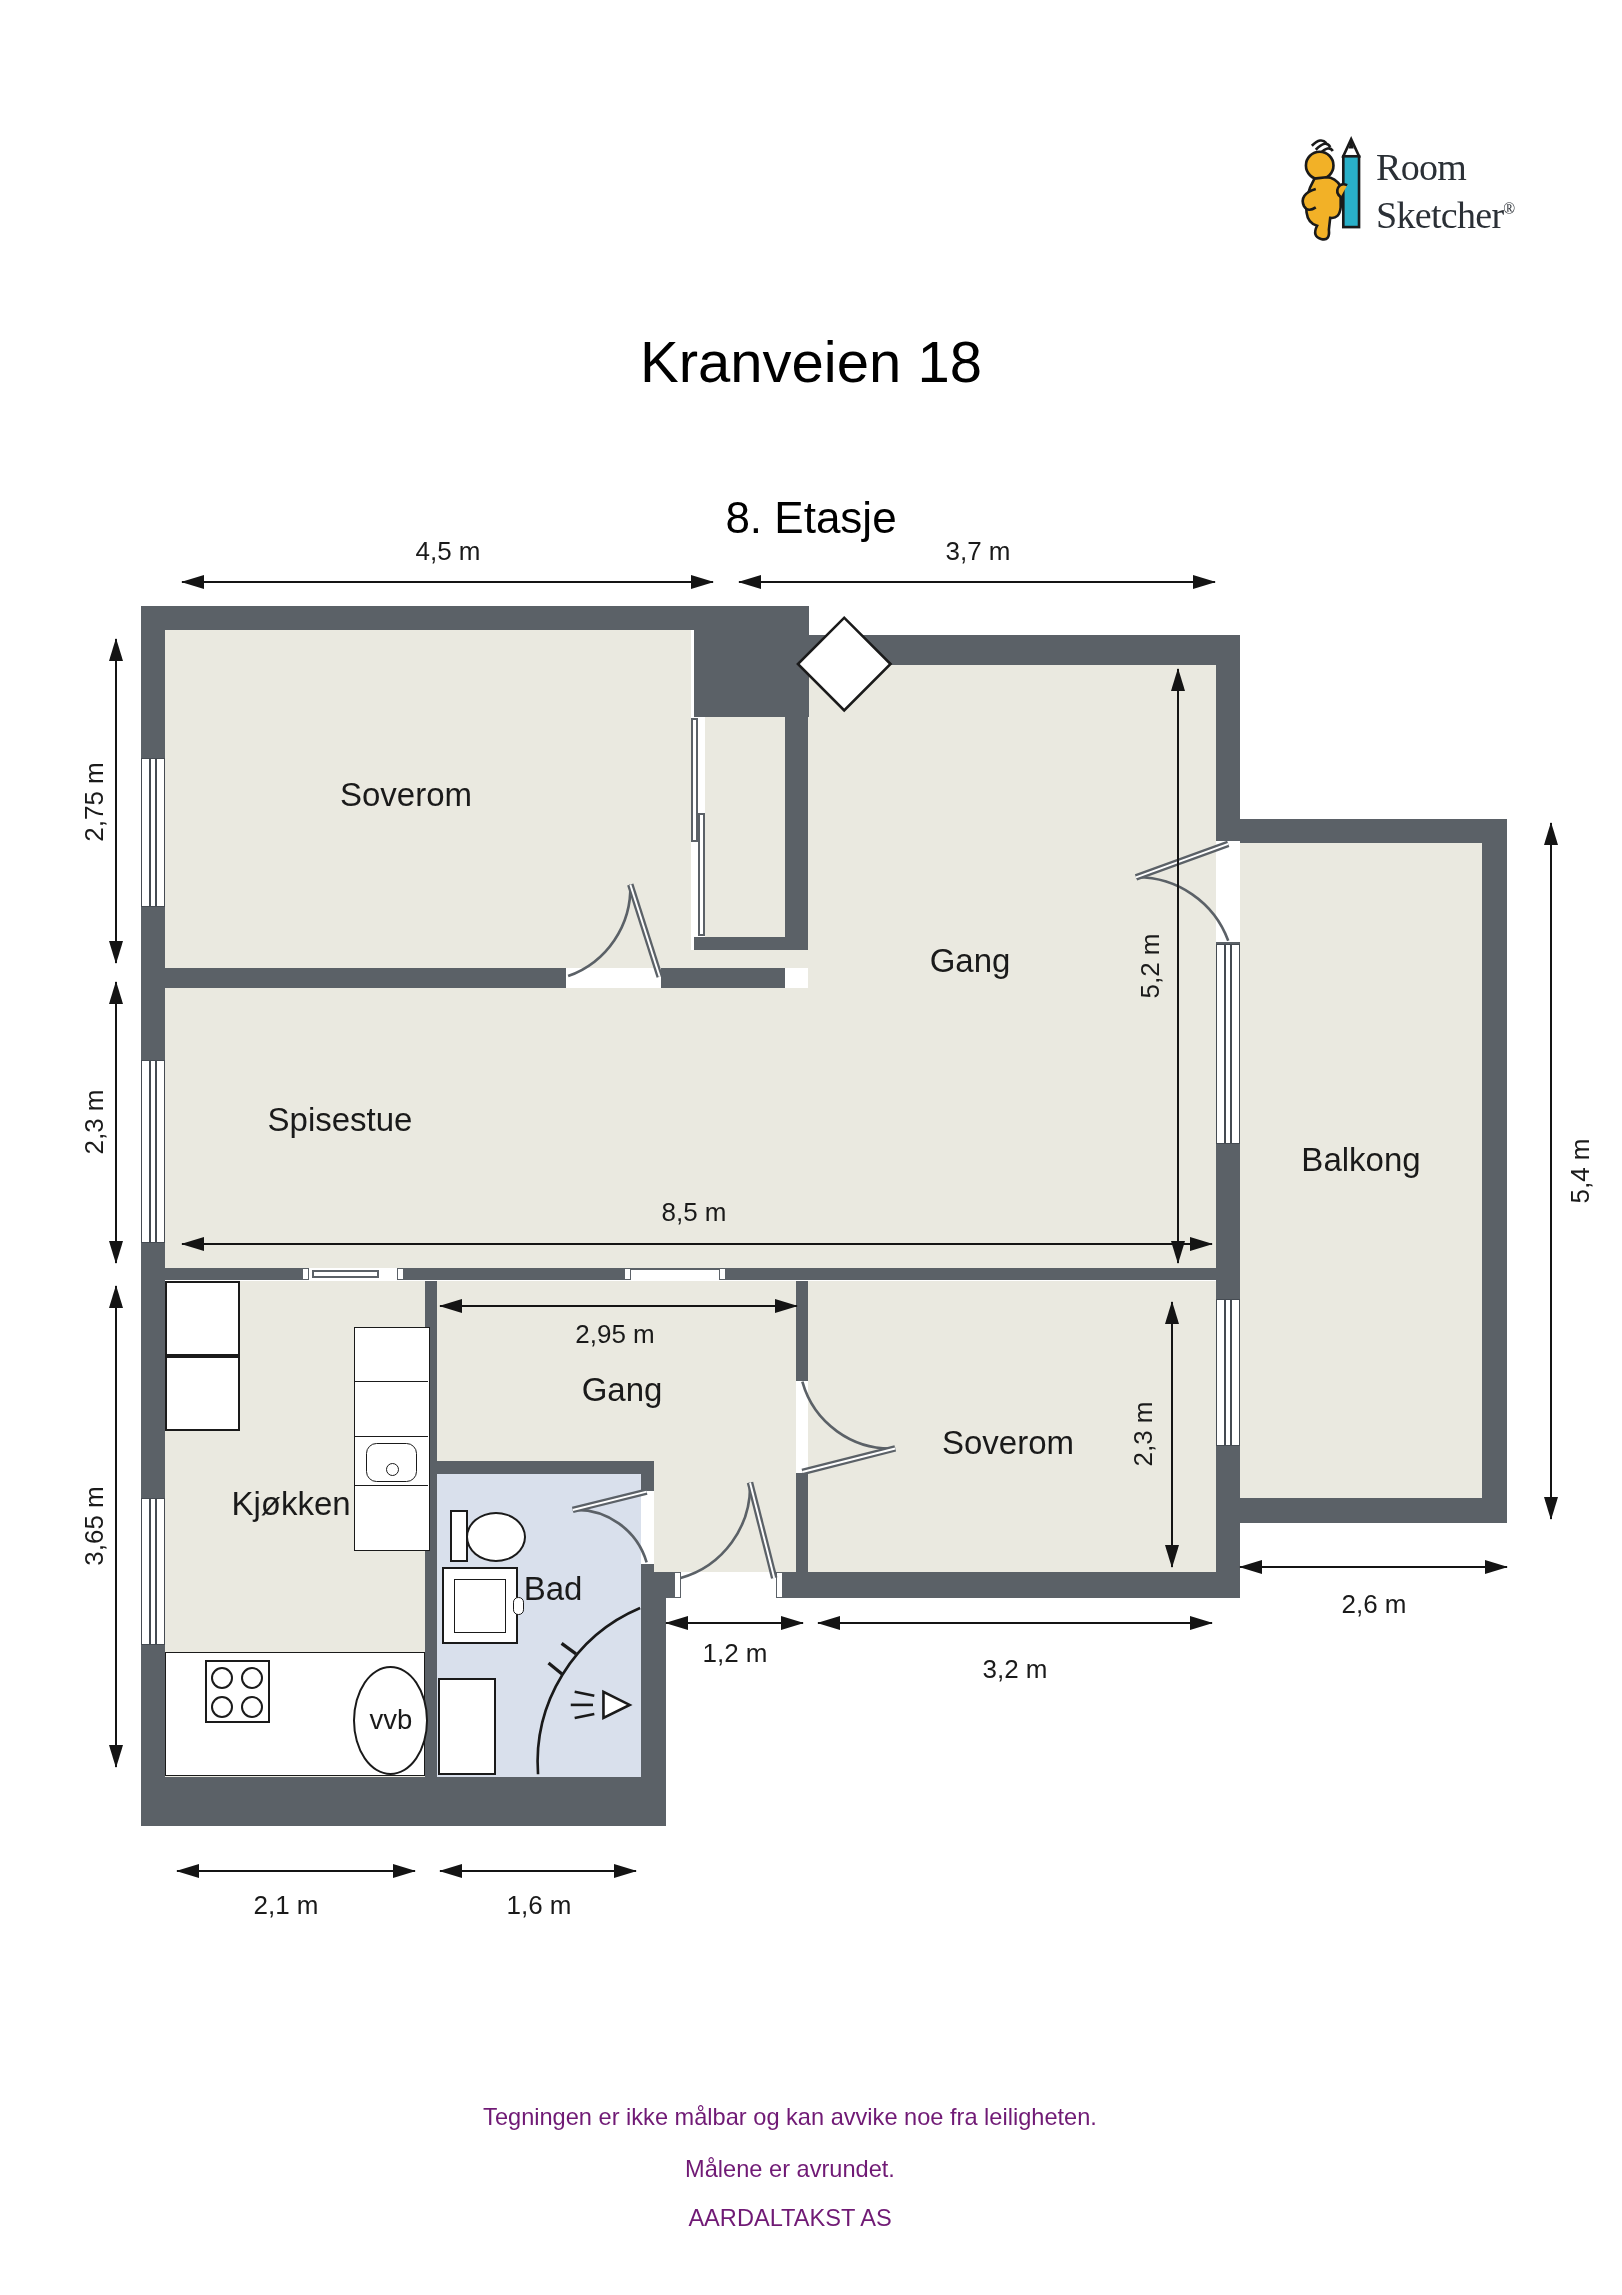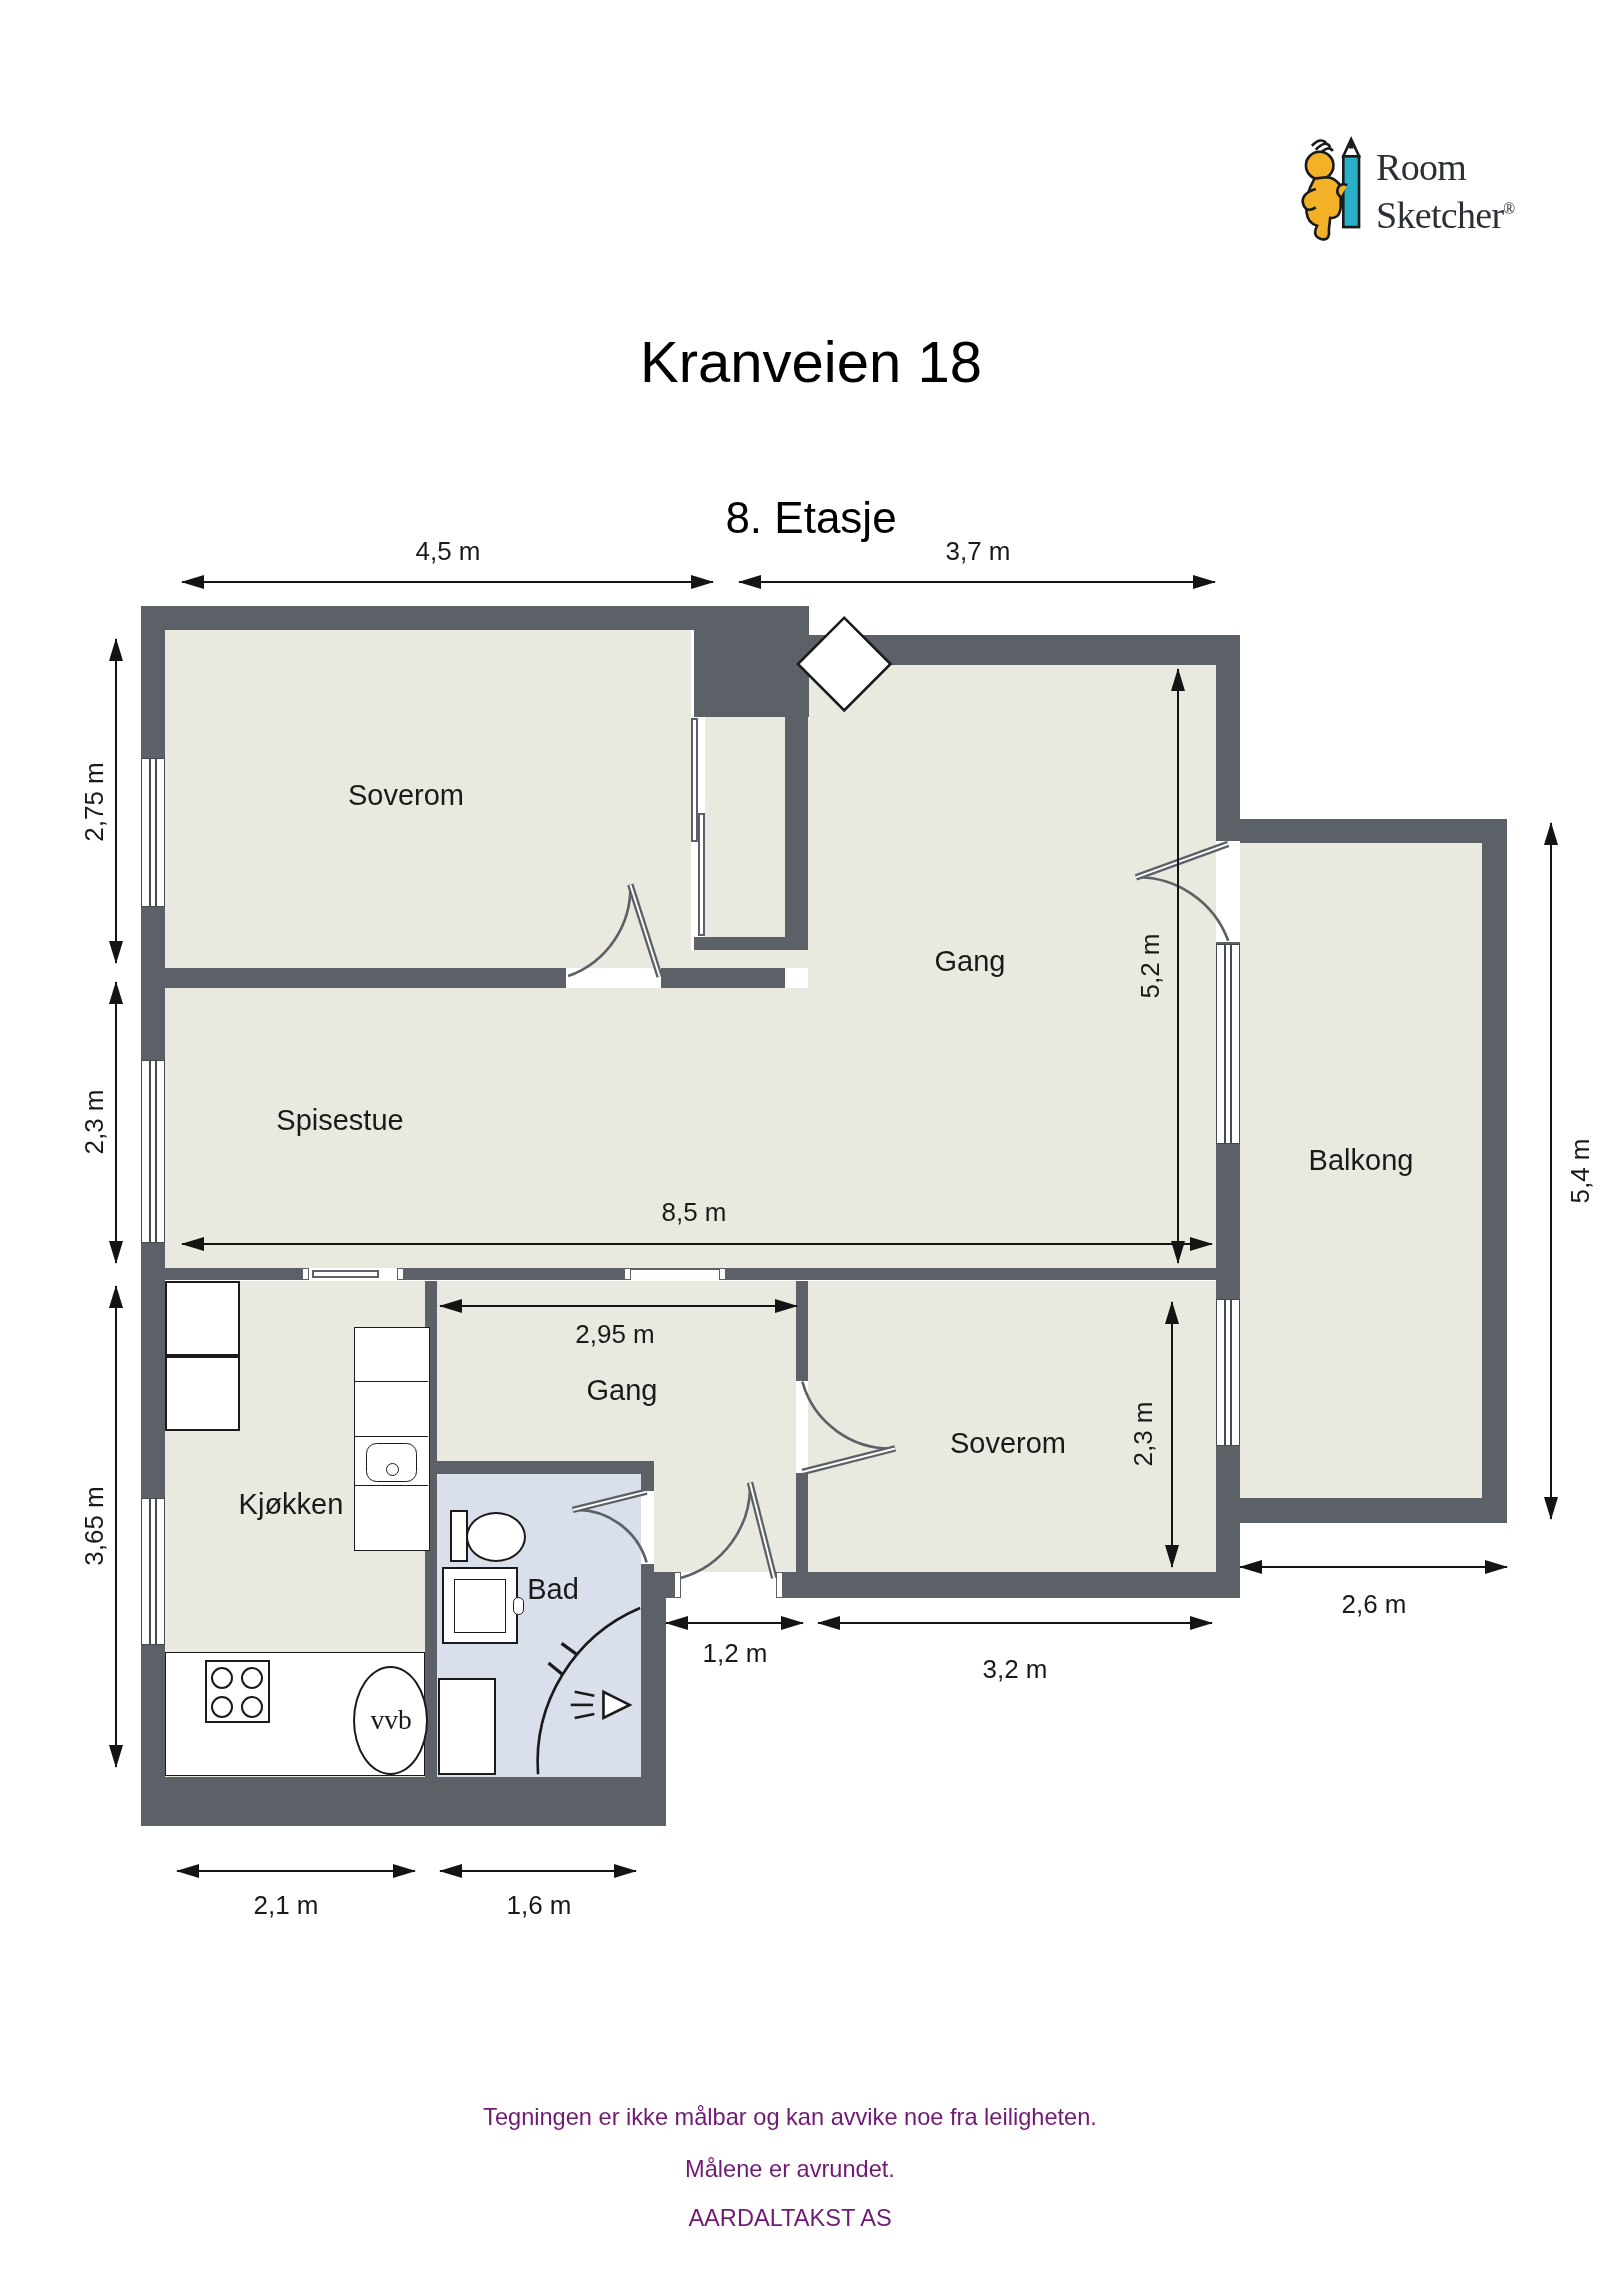--- a/index.html
+++ b/index.html
@@ -19,42 +19,42 @@
   
   .op{position:absolute;background:#ffffff;}
   .op-lintel{border-top:2px solid var(--wall,#5b6167);box-sizing:border-box;}
   .cap{position:absolute;background:#ffffff;border:1.3px solid var(--wall,#5b6167);box-sizing:border-box;}
   .slider{position:absolute;background:#ffffff;border:2px solid var(--wall,#5b6167);box-sizing:border-box;}
   
   .fx{position:absolute;background:#ffffff;border:2px solid #1a1a1a;box-sizing:border-box;}
   .fx2{border-width:1.3px;}
   .round{border-radius:50%;}
   
-  .room{position:absolute;transform:translate(-50%,-50%);font-size:29px;color:#1a1a1a;white-space:nowrap;}
+  .room{position:absolute;transform:translate(-50%,-50%);font-size:33px;color:#1a1a1a;white-space:nowrap;}
   .dimlabel{position:absolute;transform:translate(-50%,-50%);font-size:26px;color:#1a1a1a;white-space:nowrap;}
   .dimlabel.rot{transform:translate(-50%,-50%) rotate(-90deg);}
   
   .hdim{position:absolute;height:0;border-top:2px solid #141414;}
   .hdim::before{content:"";position:absolute;left:-0.7px;top:-8.5px;width:0;height:0;
     border-right:23.6px solid #141414;border-top:7.2px solid transparent;border-bottom:7.2px solid transparent;}
   .hdim::after{content:"";position:absolute;right:-0.7px;top:-8.5px;width:0;height:0;
     border-left:23.6px solid #141414;border-top:7.2px solid transparent;border-bottom:7.2px solid transparent;}
   .vdim{position:absolute;width:0;border-left:2px solid #141414;}
   .vdim::before{content:"";position:absolute;top:-0.7px;left:-8.5px;width:0;height:0;
     border-bottom:23.6px solid #141414;border-left:7.2px solid transparent;border-right:7.2px solid transparent;}
   .vdim::after{content:"";position:absolute;bottom:-0.7px;left:-8.5px;width:0;height:0;
     border-top:23.6px solid #141414;border-left:7.2px solid transparent;border-right:7.2px solid transparent;}
   .title{position:absolute;transform:translate(-50%,-50%);font-size:58px;color:#000000;}
   .subtitle{position:absolute;transform:translate(-50%,-50%);font-size:44px;color:#000;}
   .footer-line{position:absolute;transform:translate(-50%,-50%);font-size:23.6px;color:#701a75;white-space:nowrap;}
   .logo-text{position:absolute;font-family:"Liberation Serif", serif;font-size:38px;line-height:42px;
     color:#2b3036;letter-spacing:-0.7px;}
   .logo-text sup{font-size:15.7px;}
   svg.overlay{position:absolute;left:0;top:0;pointer-events:none;}
-  .vvb-text{position:absolute;transform:translate(-50%,-50%);font-size:27.5px;color:#1a1a1a;font-family:Liberation Serif, serif;}
+  .vvb-text{position:absolute;transform:translate(-50%,-50%);font-size:27.5px;color:#1a1a1a;}
 </style>
 </head>
 <body>
 
 <div class="abs" style="left:1292px;top:134px;width:275px;height:124px;">
   <svg class="abs" style="left:0;top:0;" width="79" height="118" viewBox="0 0 120 180">
     <path d="M30 18 Q44 4 52 14 M36 24 Q52 8 58 20 M42 30 Q56 16 62 26" fill="none" stroke="#1a1a1a" stroke-width="4"></path>
     <circle cx="42" cy="48" r="21" fill="#f2b127" stroke="#1a1a1a" stroke-width="4"></circle>
     <path d="M34 68 Q18 96 22 120 Q24 136 38 140 Q30 156 44 160 Q58 164 56 146 L58 128 Q72 130 74 112 L74 80 Q66 66 52 66 Z" fill="#f2b127" stroke="#1a1a1a" stroke-width="4"></path>
     <path d="M36 84 Q10 92 18 110 Q24 120 36 112" fill="#f2b127" stroke="#1a1a1a" stroke-width="4"></path>

